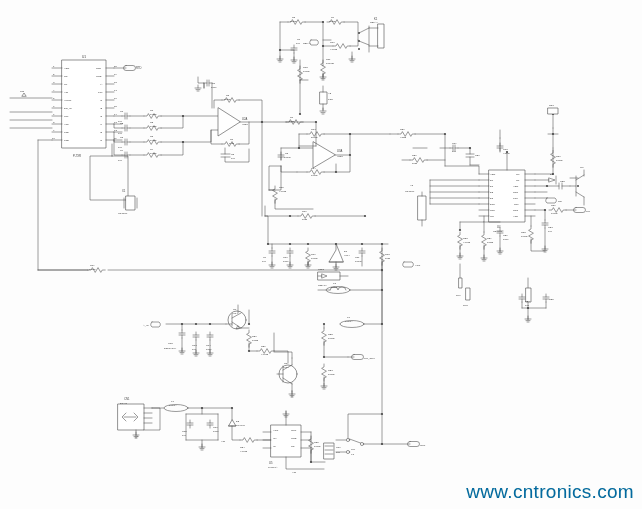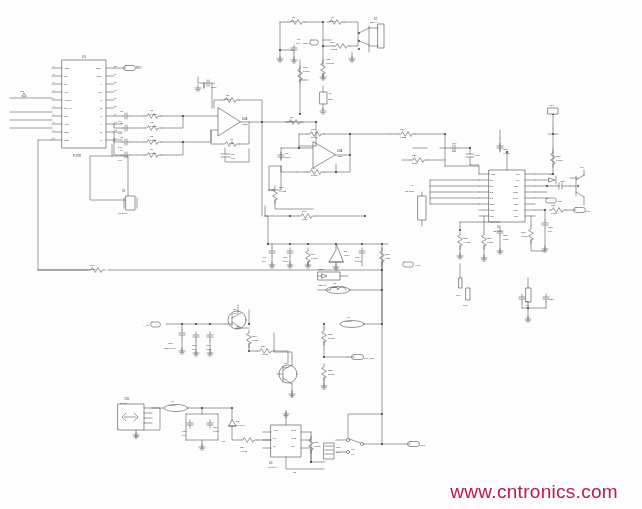--- a/index.html
+++ b/index.html
@@ -1,20 +1,20 @@
 <!DOCTYPE html>
 <html><head>
 <meta charset="utf-8">
 <style>
   html,body{margin:0;padding:0;background:#fff;}
   body{font-family:"Liberation Sans",sans-serif;}
   #root{position:relative;width:642px;height:509px;background:#fdfdfd;overflow:hidden;}
   #sheet{position:absolute;left:0;top:0;width:642px;height:509px;}
-  .wm{position:absolute;right:24px;bottom:6px;font-family:"Liberation Sans",sans-serif;
-      font-size:19px;color:#be185d;letter-spacing:.3px;white-space:nowrap;
+  .wm{position:absolute;right:8px;bottom:6px;font-family:"Liberation Sans",sans-serif;
+      font-size:19px;color:#0369a1;letter-spacing:.3px;white-space:nowrap;
       text-shadow:0 0 1px #e6f2dc;margin-left:28px;}
   svg text{font-family:"Liberation Sans",sans-serif;fill:#3a3a3a;}
   .lbl2{font-size:2.7px;}
   .pin{font-size:2.5px;}
   .ref{font-size:3.2px;}
   .wire{stroke:#4a4a4a;stroke-width:.55;fill:none;}
   .box{stroke:#4a4a4a;stroke-width:.6;fill:#fff;}
   .blur{filter:url(#soft);}
 </style>
 </head>

